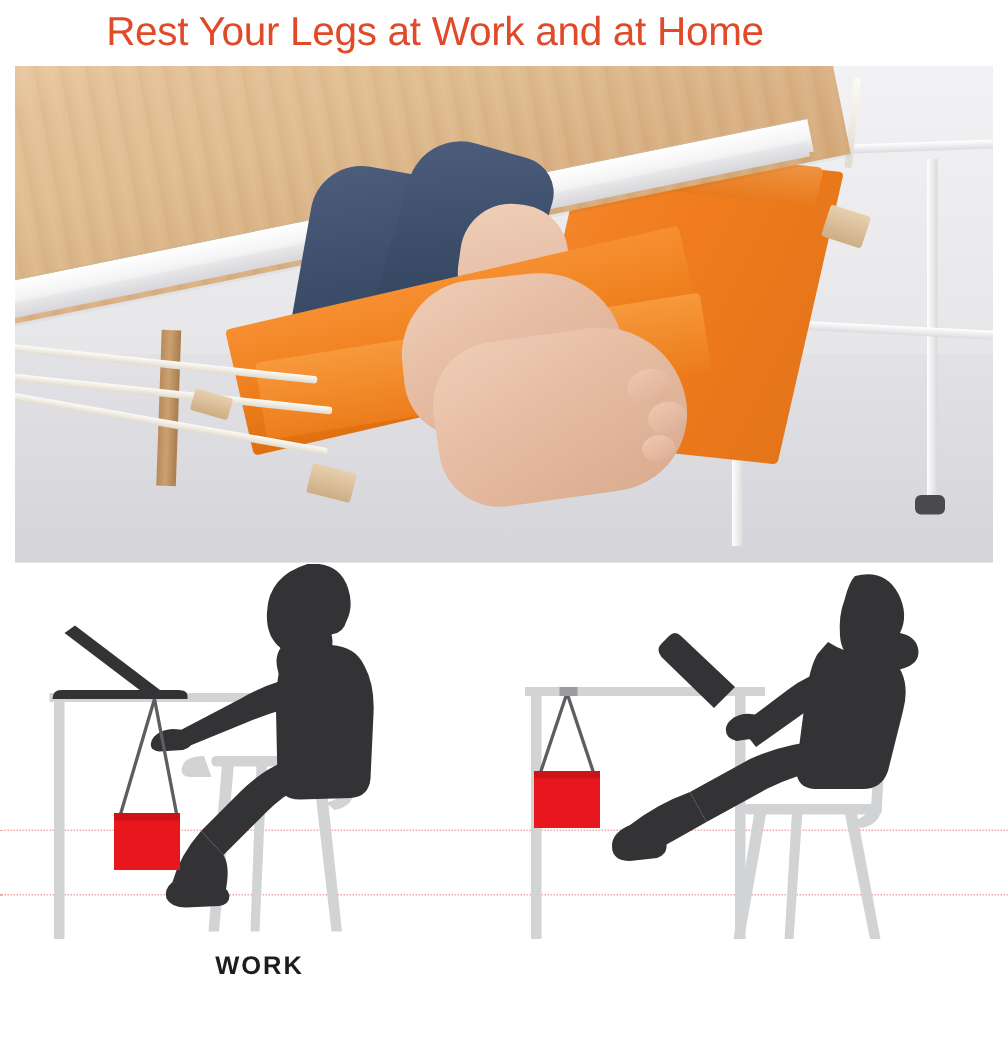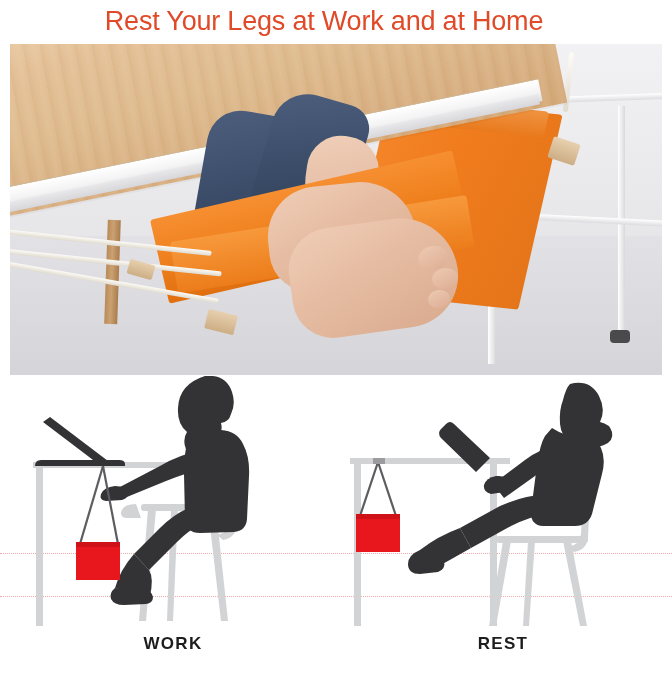--- a/index.html
+++ b/index.html
@@ -10,21 +10,20 @@
     overflow:hidden;
     position:relative;
   }
   #page{position:relative;width:672px;height:694px;background:#fff;}
 
   
   .title-bar{
     position:absolute;left:0;top:0;width:580px;height:43px;
     display:flex;align-items:center;justify-content:center;
     background:#ffffff;
-    margin-left:34px;
   }
   .title-text{
     font-family:"Liberation Sans", sans-serif;
     font-size:27px;
     font-weight:400;
     letter-spacing:-0.2px;
     color:#e04a28;
     white-space:nowrap;
   }
 
@@ -298,17 +297,16 @@
         </g>
 
         <g>
           <path d="M40,86 L22,140" stroke="#5d5d61" stroke-width="2.2" fill="none"></path>
           <path d="M40,86 L58,140" stroke="#5d5d61" stroke-width="2.2" fill="none"></path>
           <rect x="35" y="82" width="12" height="6" fill="#9b9ba0"></rect>
           <rect x="18" y="138" width="44" height="38" fill="#e8161d"></rect>
           <rect x="18" y="138" width="44" height="5" fill="#cf1218"></rect>
         </g>
       </svg>
-      <div class="lbl">REST</div>
     </div>
 
   </div>
 </div>
 
 </body></html>

